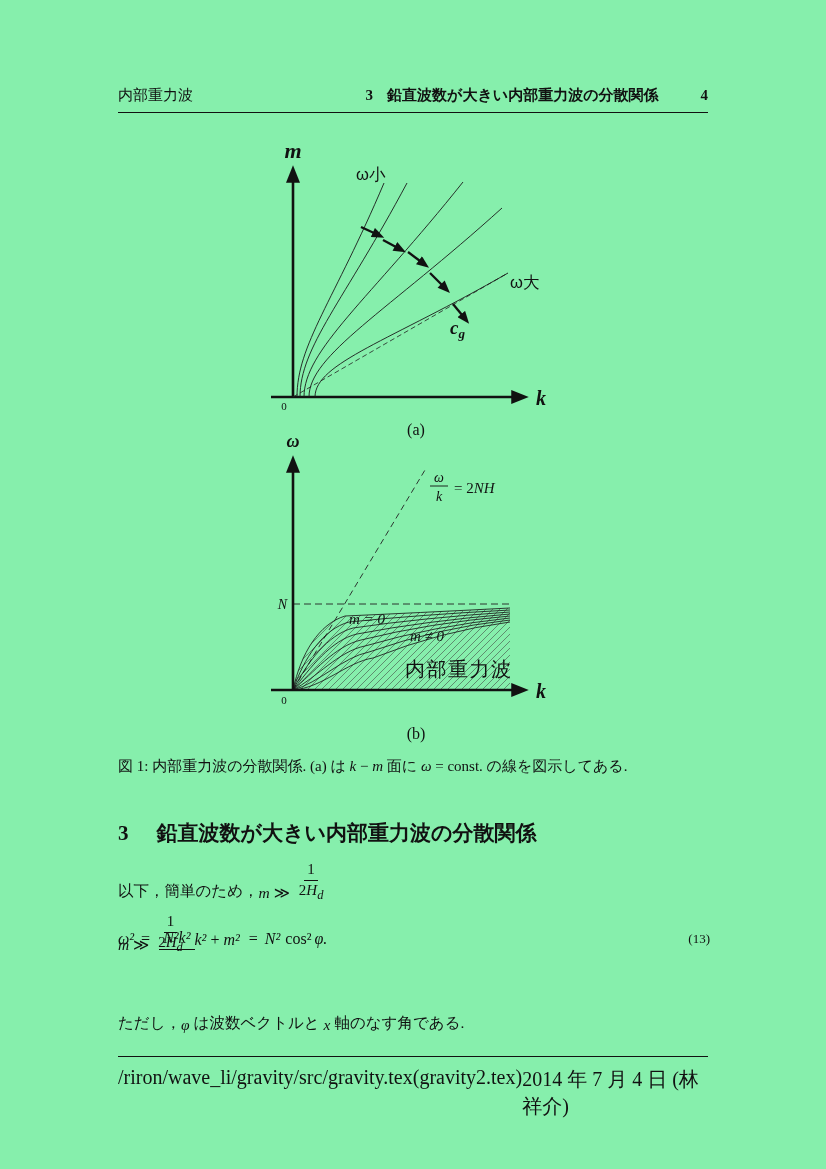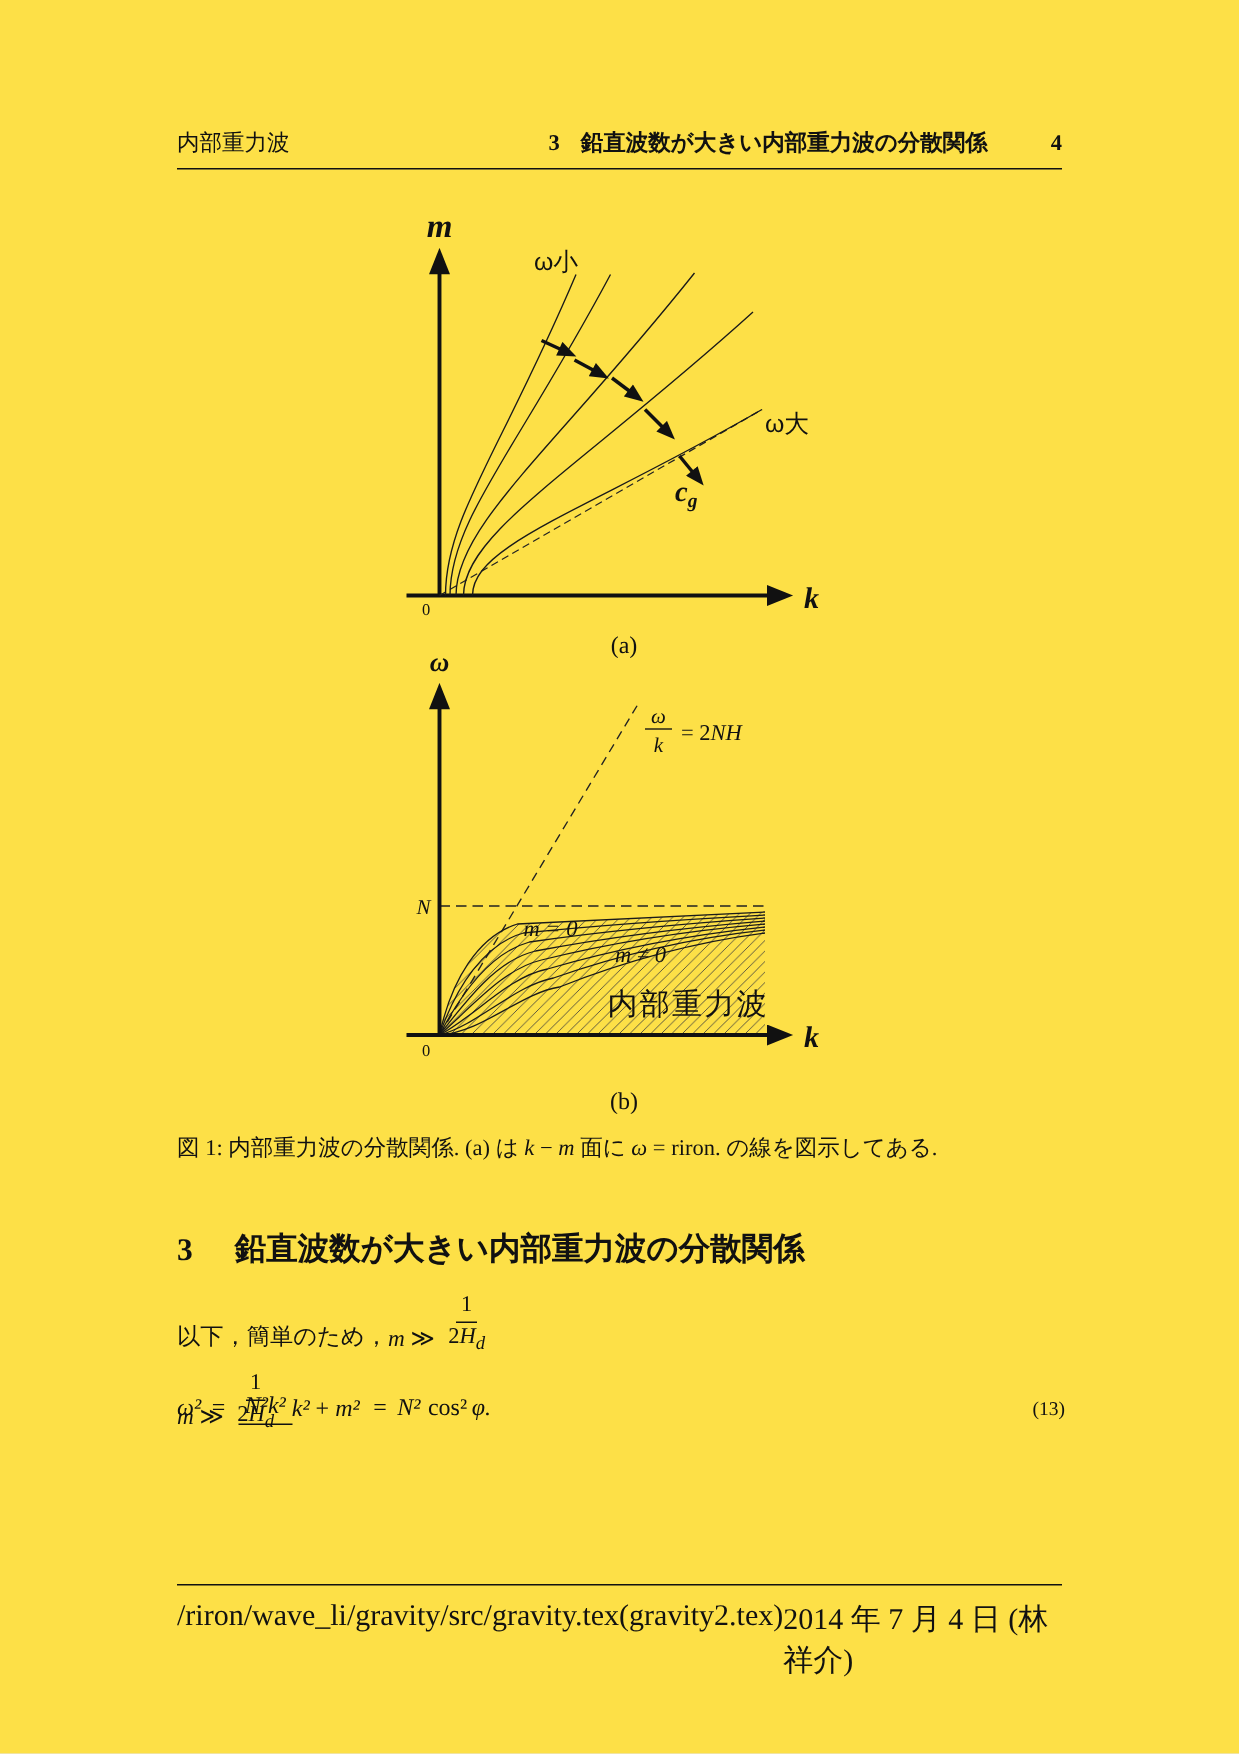--- a/index.html
+++ b/index.html
@@ -1,17 +1,17 @@
 <!DOCTYPE html>
 <html><head>
 <meta charset="utf-8">
 <style>
   html,body{margin:0;padding:0;background:#e8e8e8;}
   .page{
-    position:relative;width:826px;height:1169px;background:#fde047;
+    position:relative;width:826px;height:1169px;background:#86efac;
     font-family:"Liberation Serif","DejaVu Serif",serif;color:#111;
     margin:0 auto;overflow:hidden;
   }
   .hdr{
     position:absolute;left:118px;top:86px;width:590px;
     display:flex;align-items:baseline;font-size:15px;
     border-bottom:1.4px solid #111;padding-bottom:7px;
   }
   .hdr .hleft{font-family:"Liberation Sans","DejaVu Sans",sans-serif;font-weight:400;}
   .hdr .hcenter{margin-left:auto;display:flex;align-items:baseline;}
@@ -148,21 +148,21 @@
 
         <text x="236" y="489" font-size="15" font-style="italic">m = 0</text>
         <text x="297" y="506" font-size="15" font-style="italic">m ≠ 0</text>
         <text x="292" y="541" class="gsans" font-size="20" letter-spacing="1.5">内部重力波</text>
         <text x="303" y="604" text-anchor="middle" font-size="16">(b)</text>
       </g>
     </svg>
   </div>
 
   <div class="capblock">
-    <div><span>図 1: 内部重力波の分散関係. (a) は </span><span class="mi">k</span><span> − </span><span class="mi">m</span><span> 面に </span><span class="mi">ω</span><span> = riron. の線を図示してある.</span></div>
+    <div><span>図 1: 内部重力波の分散関係. (a) は </span><span class="mi">k</span><span> − </span><span class="mi">m</span><span> 面に </span><span class="mi">ω</span><span> = const. の線を図示してある.</span></div>
   </div>
 
   <div class="sechead">
     <span class="snum">3</span>
     <span>鉛直波数が大きい内部重力波の分散関係</span>
   </div>
 
   <div class="para p1"><span>以下，簡単のため，</span><span class="mi">m</span><span> ≫ </span><span class="ifrac"><span class="fn">1</span><span class="fd"><span>2</span><span class="mi">H</span><sub class="mi">d</sub></span></span></div>
 
   <div class="para p2"><span class="mi">m</span><span> ≫ </span><span class="ifrac"><span class="fn">1</span><span class="fd"><span>2</span><span class="mi">H</span><sub class="mi">d</sub></span></span></div>
@@ -174,19 +174,20 @@
       <span class="fn mi">N²k²</span>
       <span class="fd"><span class="mi">k²</span><span> + </span><span class="mi">m²</span></span>
     </span>
     <span class="sp">=</span>
     <span class="mi">N²</span>
     <span style="margin-left:5px;">cos²</span>
     <span class="mi" style="margin-left:3px;">φ.</span>
     <span class="eqnum">(13)</span>
   </div>
 
+  <div class="para p3"><span>ただし，</span><span class="mi">φ</span><span> は波数ベクトルと </span><span class="mi">x</span><span> 軸のなす角である.</span></div>
 
   <div class="ftr">
     <span>/riron/wave_li/gravity/src/gravity.tex(gravity2.tex)</span>
     <span>2014 年 7 月 4 日 (林 祥介)</span>
   </div>
 
 </div>
 
 </body></html>

